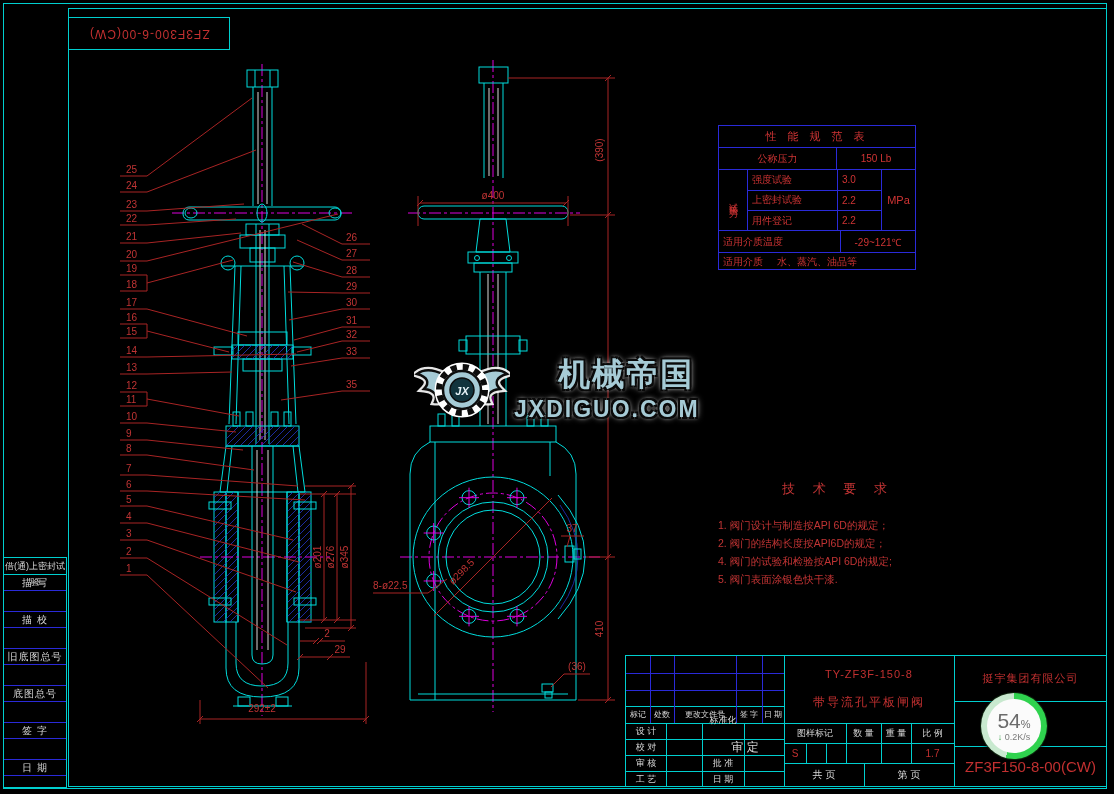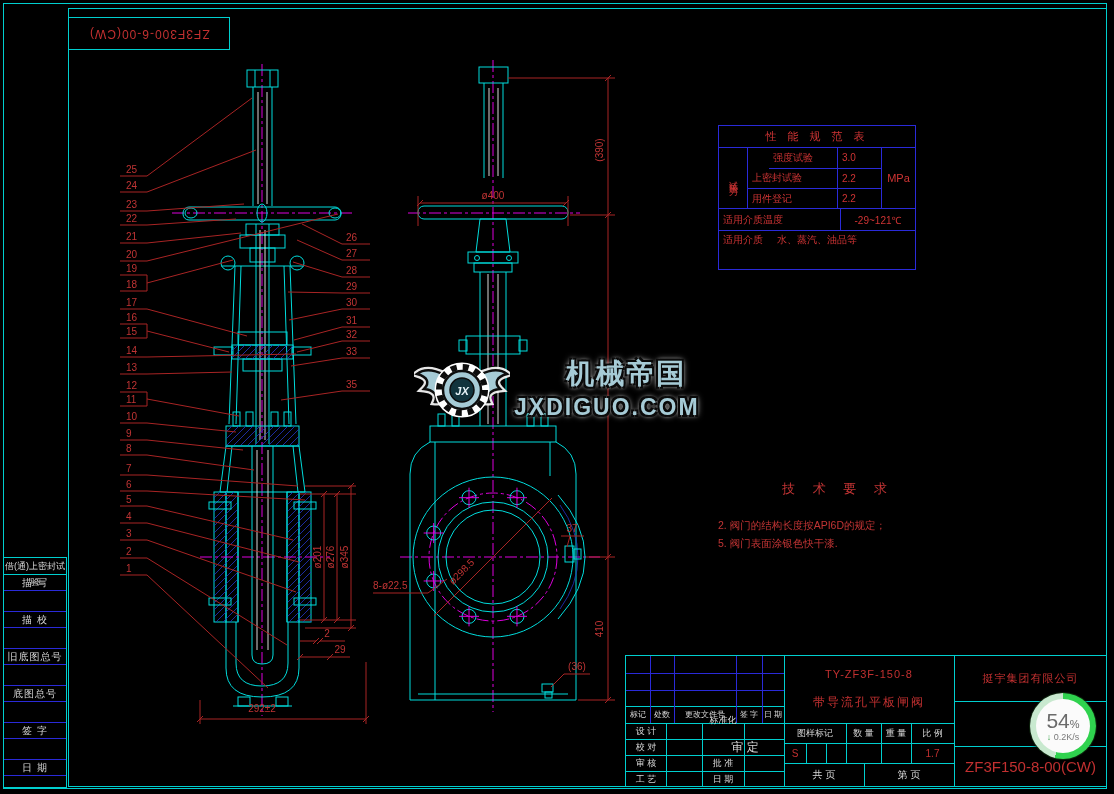--- a/index.html
+++ b/index.html
@@ -33,26 +33,26 @@
   #tech{left:718px;top:480px;width:240px;color:#c23434;}
   #tech .t{font-size:13px;letter-spacing:7px;text-align:center;margin-bottom:18px;}
   #tech .i{font-size:10.5px;line-height:18px;white-space:nowrap;}
   
   #tblock{left:625px;top:655px;width:481px;height:131px;border-top:1px solid #00cfcf;border-left:1px solid #00cfcf;color:#d8d8d8;}
   #tblock .cell{position:absolute;display:flex;align-items:center;justify-content:center;overflow:hidden;}
   .red{color:#c23030;}
   
   #wm{left:414px;top:350px;display:flex;align-items:center;gap:4px;}
   .wmtext{display:flex;flex-direction:column;align-items:center;}
-  .wmbrand{font-size:28px;font-weight:bold;color:#a6cbd6;line-height:1;letter-spacing:2px;
+  .wmbrand{font-size:32px;font-weight:bold;color:#a6cbd6;line-height:1;letter-spacing:2px;
     text-shadow:-2px -2px 0 #0a0a0a,2px -2px 0 #0a0a0a,-2px 2px 0 #0a0a0a,2px 2px 0 #0a0a0a,0 0 7px #ffffff,0 0 4px #ffffff;margin-left:39px;}
   .wmdomain{font-size:23px;font-weight:bold;color:#a6cbd6;letter-spacing:2px;line-height:1;margin-top:8px;
     text-shadow:-2px -2px 0 #0a0a0a,2px -2px 0 #0a0a0a,-2px 2px 0 #0a0a0a,2px 2px 0 #0a0a0a,0 0 7px #ffffff,0 0 4px #ffffff;}
   
-  #prog{left:1030px;top:693px;width:66px;height:66px;border-radius:50%;
+  #prog{left:981px;top:693px;width:66px;height:66px;border-radius:50%;
     background:conic-gradient(#2fd24e 0 54%,#c8e9cf 54% 100%);
     box-shadow:0 0 0 1px rgba(20,60,20,.6),0 2px 4px rgba(0,0,0,.8);}
   #prog .inner{position:absolute;left:6px;top:6px;width:54px;height:54px;border-radius:50%;background:#fbfbfb;
     display:flex;flex-direction:column;align-items:center;justify-content:center;}
   #prog .pct{font-size:21px;color:#6b6b6b;line-height:1;}
   #prog .pct .u{font-size:11px;}
   #prog .spd{font-size:9px;color:#7a7a7a;margin-top:1px;}
   #prog .spd .ar{color:#3aa34a;}
   
   .cy{stroke:#00dcdc;fill:none;stroke-width:1;}
@@ -447,26 +447,30 @@
     <div class="lbl">签  字</div>
       <div class="gap"></div>
     <div class="lbl">日  期</div>
       <div class="gap"></div>
   </div>
 
   <div id="spec" class="abs">
     <div class="row">
         <div class="c title">性 能 规 范 表</div>
       </div>
+    <div class="row" style="height:21px;">
+      <div class="c" style="width:117px;">公称压力</div>
+      <div class="c" style="flex:1;">150 Lb</div>
+    </div>
     <div class="row" style="height:60px;border-bottom:1px solid #2a2ad8;">
       <div class="c" style="width:28px;">
         <span class="vtext" style="font-size:9px;">试验压力</span>
       </div>
       <div style="width:89px;display:flex;flex-direction:column;border-right:1px solid #2a2ad8;">
-        <div class="c" style="height:20px;border-bottom:1px solid #2a2ad8;border-right:none;justify-content:flex-start;padding-left:4px;margin-left:21px;">强度试验</div>
+        <div class="c" style="height:20px;border-bottom:1px solid #2a2ad8;border-right:none;justify-content:flex-start;padding-left:4px;">强度试验</div>
         <div class="c" style="height:20px;border-bottom:1px solid #2a2ad8;border-right:none;justify-content:flex-start;padding-left:4px;">上密封试验</div>
         <div class="c" style="height:19px;border-right:none;justify-content:flex-start;padding-left:4px;">用件登记</div>
       </div>
       <div style="width:43px;display:flex;flex-direction:column;border-right:1px solid #2a2ad8;text-align:right;">
         <div class="c" style="height:20px;border-bottom:1px solid #2a2ad8;border-right:none;justify-content:flex-start;padding-left:4px;">3.0</div>
         <div class="c" style="height:20px;border-bottom:1px solid #2a2ad8;border-right:none;justify-content:flex-start;padding-left:4px;">2.2</div>
         <div class="c" style="height:19px;border-right:none;justify-content:flex-start;padding-left:4px;">2.2</div>
       </div>
       <div class="c" style="flex:1;font-size:11px;">MPa</div>
     </div>
@@ -477,21 +481,23 @@
     <div class="row" style="height:18px;">
       <div class="c" style="width:100%;justify-content:flex-start;padding-left:4px;gap:14px;">
         <span>适用介质</span>
         <span>水、蒸汽、油品等</span>
       </div>
     </div>
   </div>
 
   <div id="tech" class="abs">
     <div class="t">技 术 要 求</div>
+    <div class="i">1. 阀门设计与制造按API 6D的规定；</div>
     <div class="i">2. 阀门的结构长度按API6D的规定；</div>
+    <div class="i">4. 阀门的试验和检验按API 6D的规定;</div>
     <div class="i">5. 阀门表面涂银色快干漆.</div>
   </div>
 
   <div id="tblock" class="abs">
 
     <div class="abs vline" style="left:158px;top:0;height:131px;"></div>
     <div class="abs vline" style="left:328px;top:0;height:131px;"></div>
 
     <div class="abs hline bline" style="left:0;top:17px;width:158px;border-top:1px solid #2a2ad8;"></div>
     <div class="abs hline bline" style="left:0;top:34px;width:158px;border-top:1px solid #2a2ad8;"></div>

